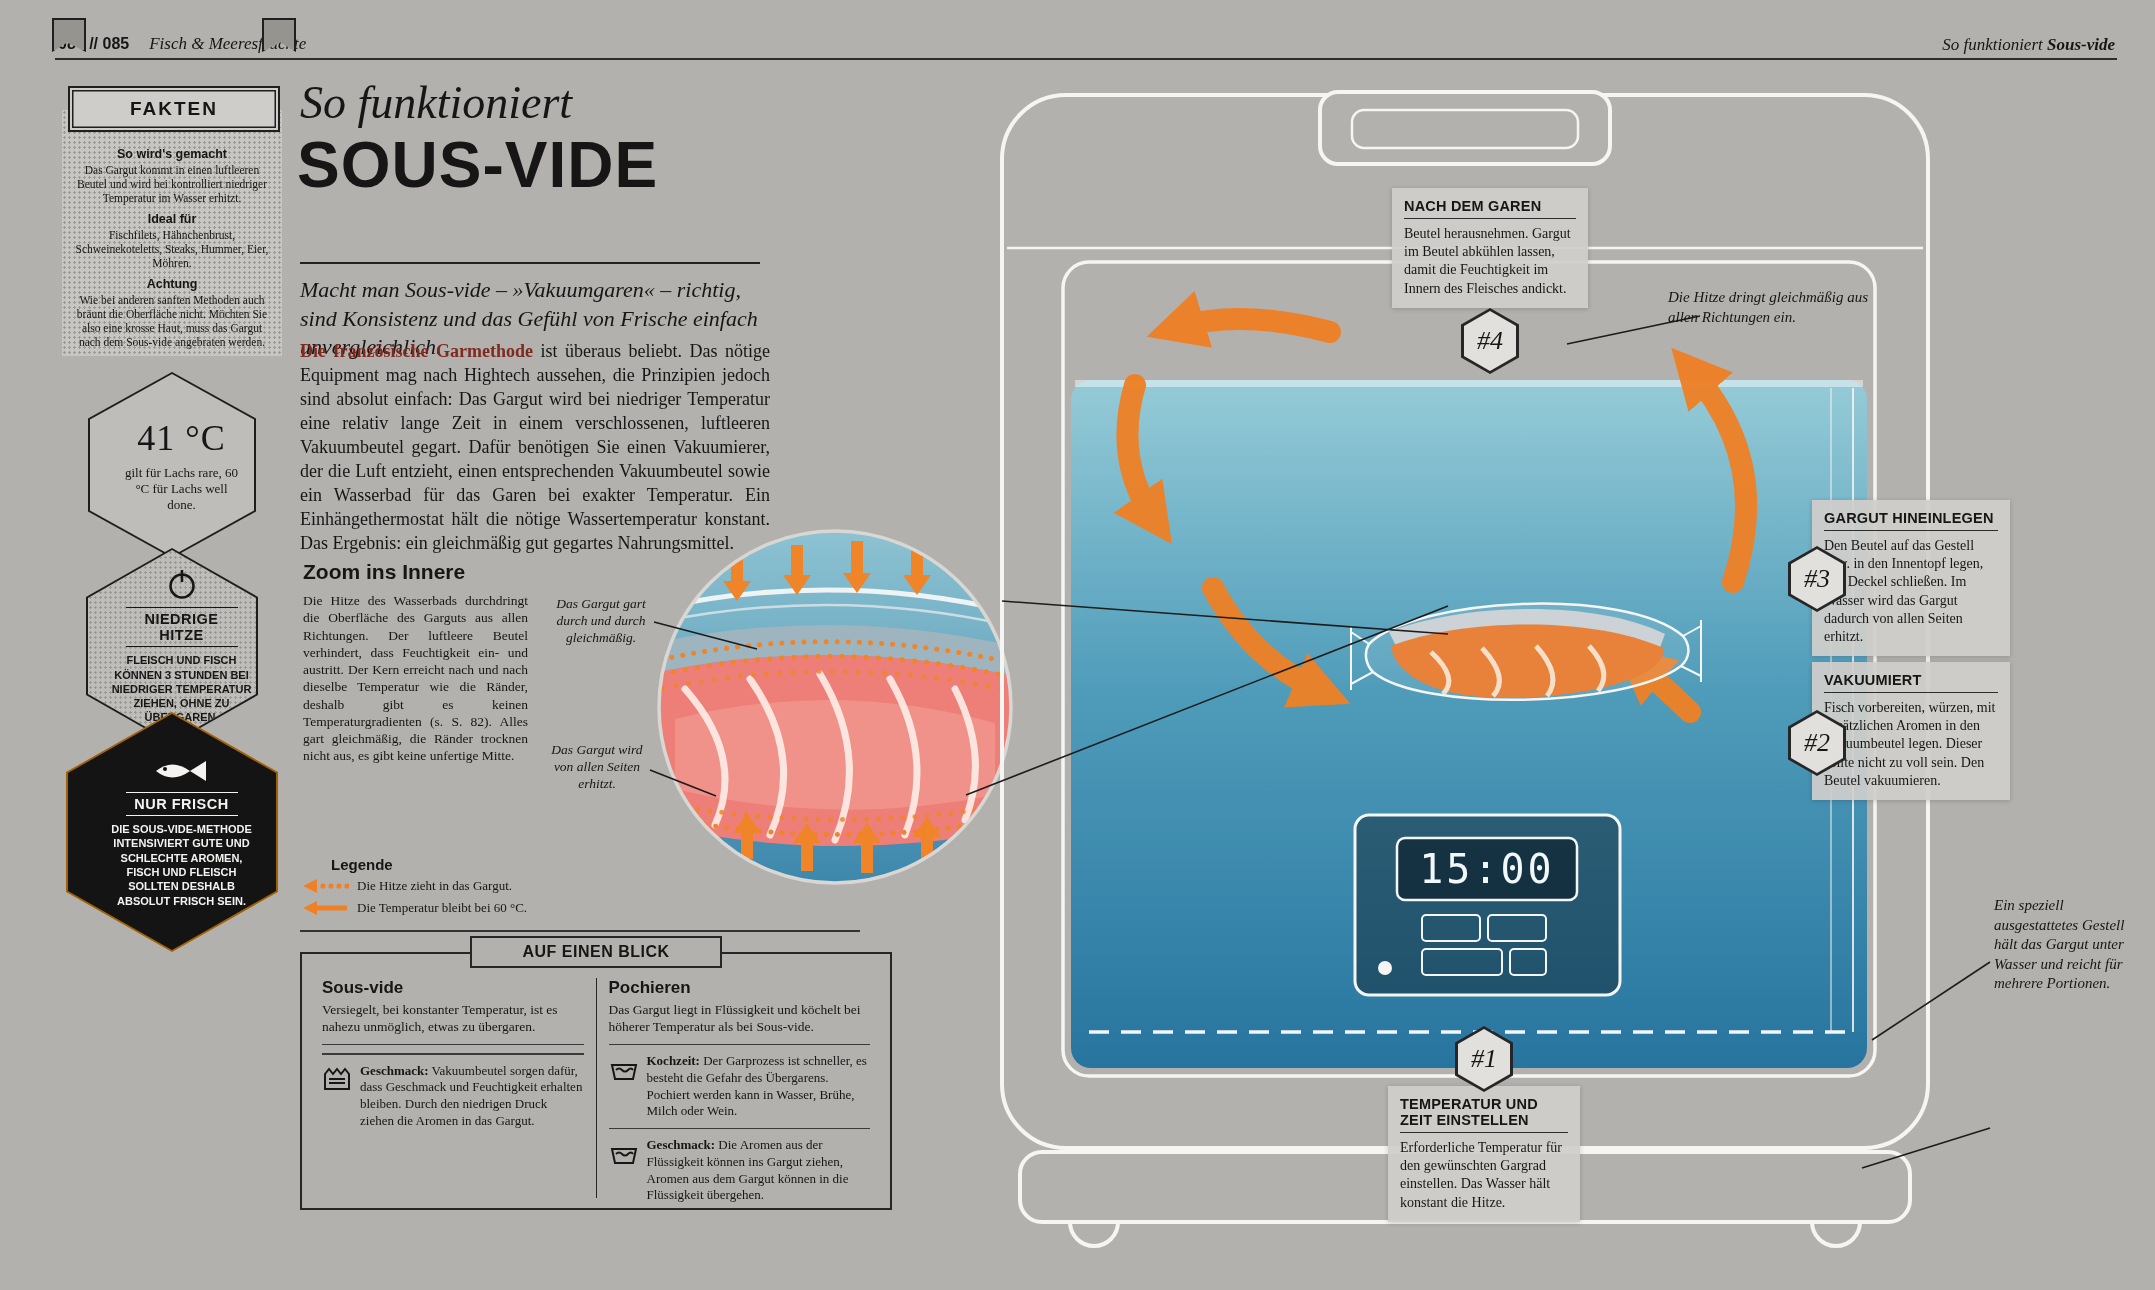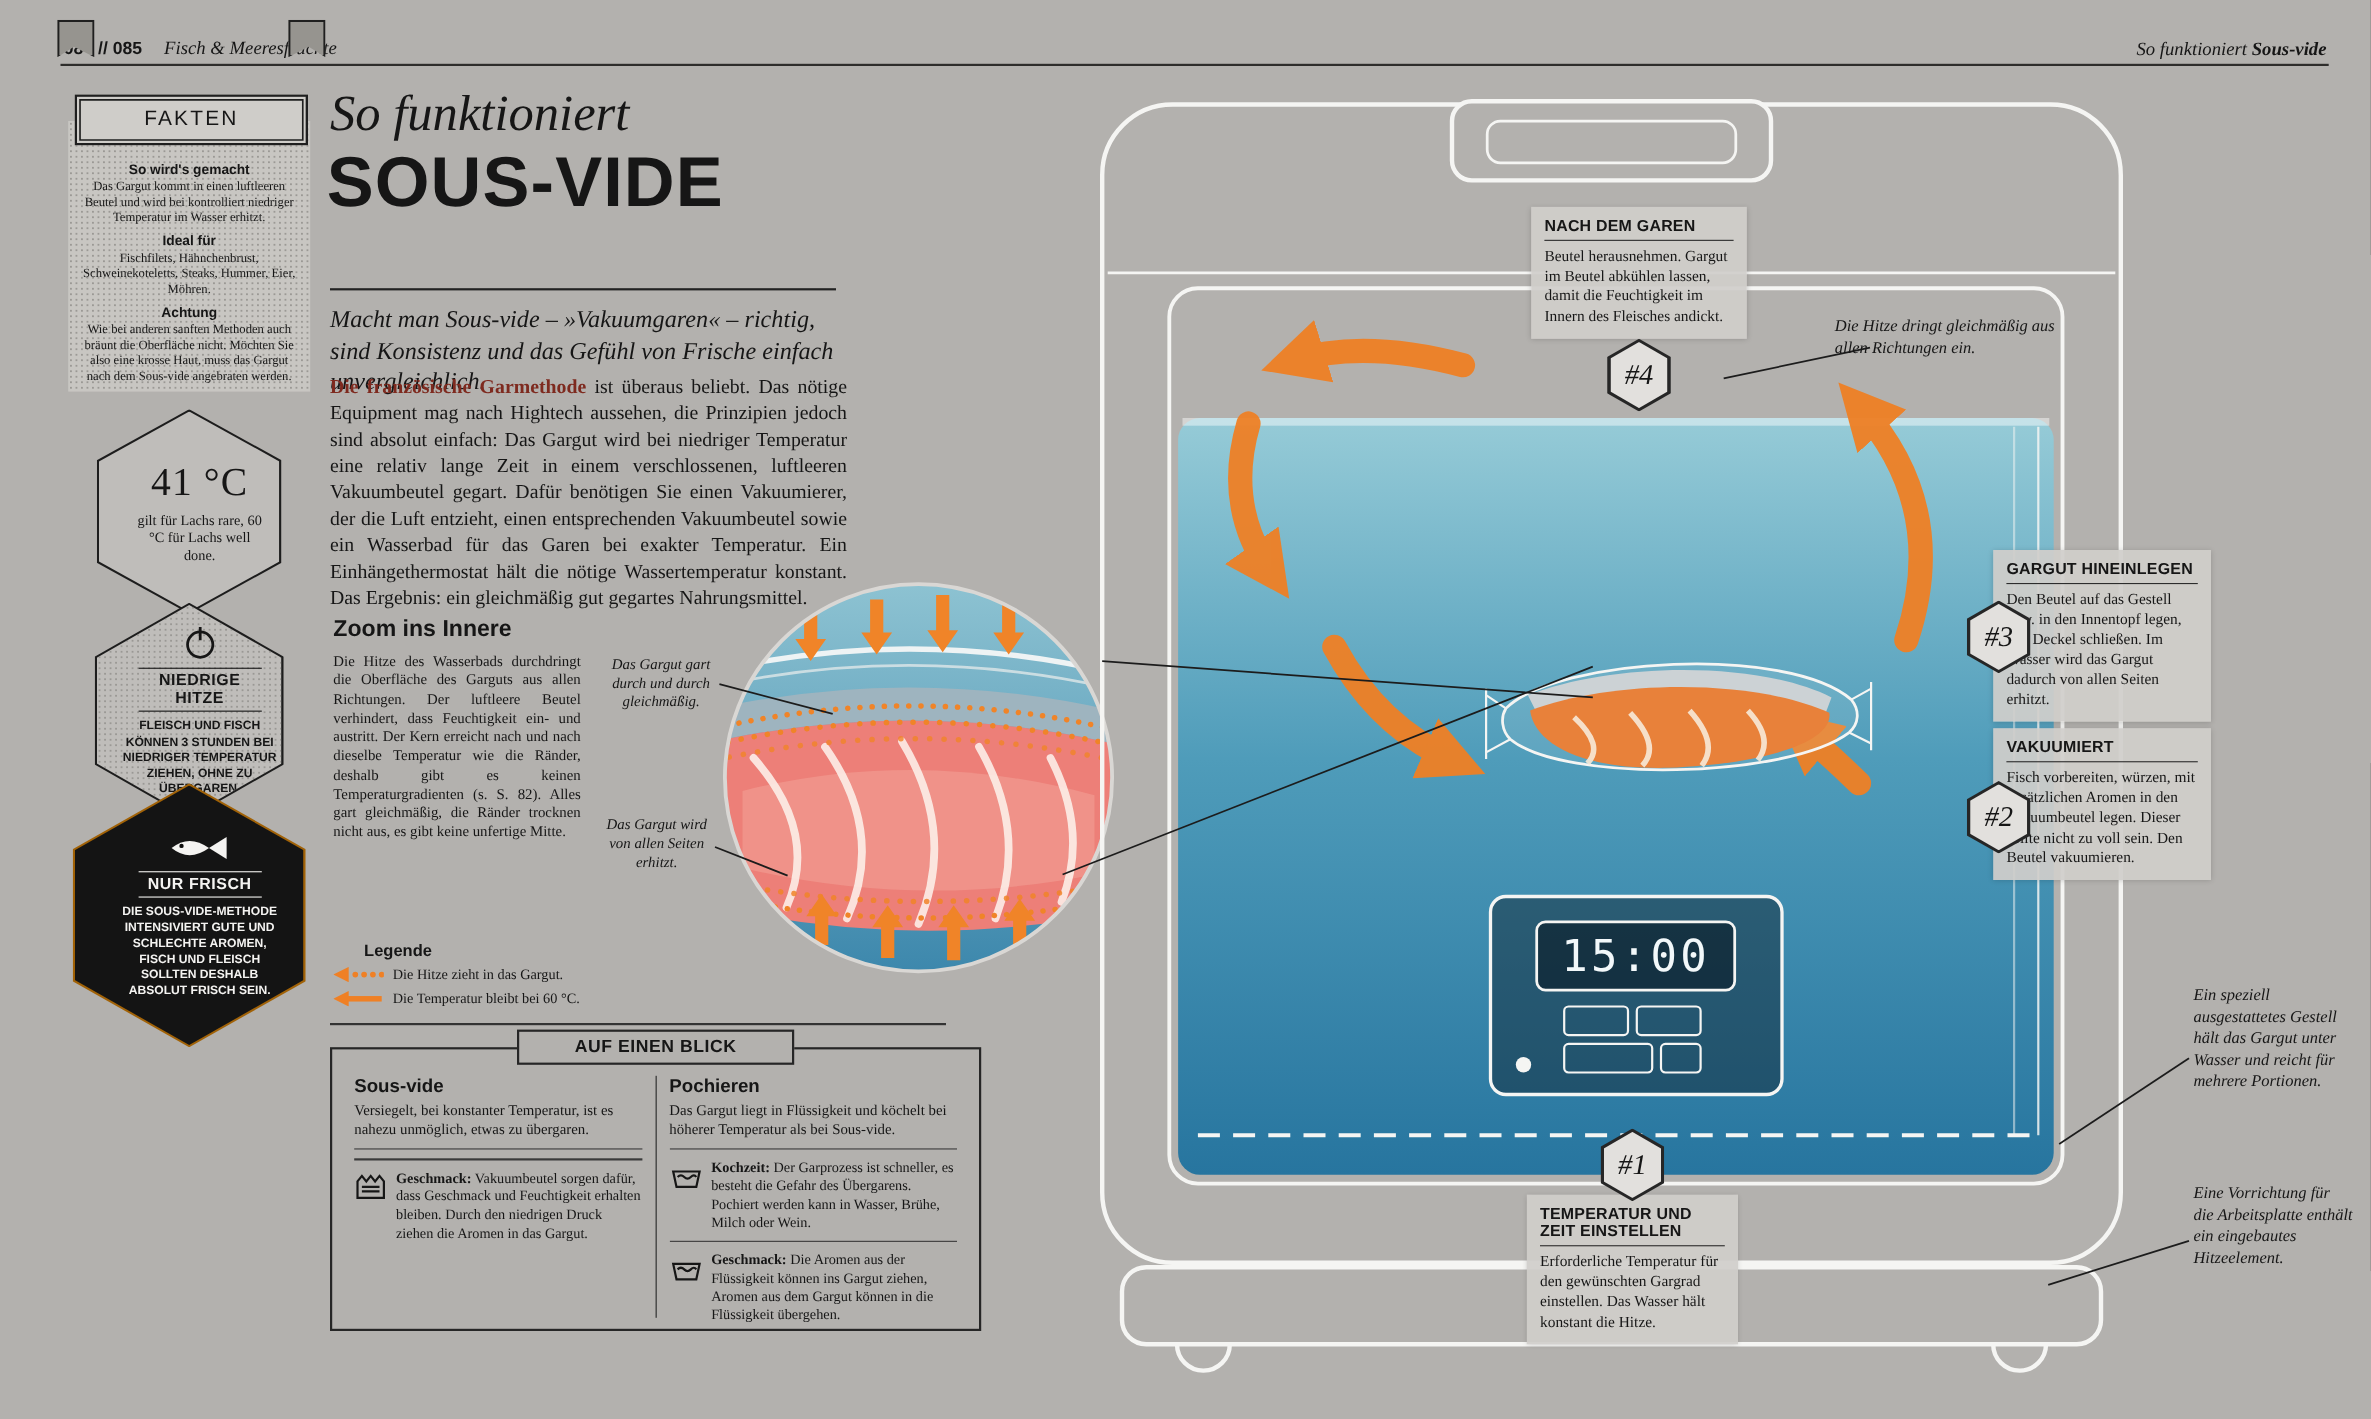--- a/index.html
+++ b/index.html
@@ -7,21 +7,21 @@
   .abs{position:absolute;}
 
   
   .hdr-pagenum{font-family:"Liberation Sans",sans-serif;font-weight:bold;font-size:16px;}
   .hdr-chapter{font-style:italic;font-size:17px;margin-left:16px;}
   .hdr-right{font-style:italic;font-size:17px;}
   .hdr-right b{font-weight:bold;}
   .hdr-rule{position:absolute;left:55px;right:38px;top:58px;height:2px;background:#2e2d2b;}
 
   
-  .ribbon{position:absolute;left:68px;top:86px;width:208px;height:42px;background:#cfcdc9;border:2px solid #1f1f1f;box-shadow:inset 0 0 0 2px #cfcdc9,inset 0 0 0 3.5px #1f1f1f;display:flex;align-items:center;justify-content:center;font-family:"Liberation Sans",sans-serif;font-weight:normal;font-size:19px;letter-spacing:2px;z-index:4;}
+  .ribbon{position:absolute;left:68px;top:86px;width:208px;height:42px;background:#cfcdc9;border:2px solid #1f1f1f;box-shadow:inset 0 0 0 2px #cfcdc9,inset 0 0 0 3.5px #1f1f1f;display:flex;align-items:center;justify-content:center;font-family:"Liberation Sans",sans-serif;font-weight:bold;font-size:19px;letter-spacing:2px;z-index:4;}
   .ribbon-flap{position:absolute;top:18px;width:30px;height:30px;background:#96948f;border:2px solid #1f1f1f;z-index:3;}
   .flap-l{left:52px;clip-path:polygon(0 0,100% 0,100% 100%,45% 72%,0 100%);}
   .flap-r{left:262px;clip-path:polygon(0 0,100% 0,100% 100%,55% 72%,0 100%);}
   .facts-panel{position:absolute;left:62px;top:110px;width:220px;height:246px;background:#c8c6c2;background-image:radial-gradient(rgba(110,108,104,.5) 1px,transparent 1.3px);background-size:5px 5px;text-align:center;padding:30px 10px 10px;box-sizing:border-box;overflow:hidden;z-index:2;}
   .facts-h{font-family:"Liberation Sans",sans-serif;font-weight:bold;font-size:12.5px;margin:7px 0 2px;}
   .facts-b{font-size:11.5px;line-height:1.22;}
 
   
   .hex-shell{position:absolute;clip-path:polygon(50% 0,100% 25%,100% 75%,50% 100%,0 75%,0 25%);background:#1d1d1d;}
   .hex-core{position:absolute;inset:2px;clip-path:polygon(50% 0,100% 25%,100% 75%,50% 100%,0 75%,0 25%);background:#bfbdba;display:flex;flex-direction:column;align-items:center;justify-content:center;text-align:center;padding-left:19px;}
@@ -349,15 +349,14 @@
     <div class="step-body">Erforderliche Temperatur für den gewünschten Gargrad einstellen. Das Wasser hält konstant die Hitze.</div>
   </div>
   <div class="hexbadge" style="left:1455px;top:1026px;">
     <div class="hexbadge-in">
         <span>#1</span>
       </div>
   </div>
 
   <div class="annotation" style="left:1668px;top:288px;width:200px;">Die Hitze dringt gleichmäßig aus allen Richtungen ein.</div>
   <div class="annotation" style="left:1994px;top:896px;width:146px;">Ein speziell ausgestattetes Gestell hält das Gargut unter Wasser und reicht für mehrere Portionen.</div>
-  <div class="annotation" style="left:1994px;top:1076px;width:146px;">Eine Vorrichtung für die Arbeitsplatte enthält ein eingebautes Hitzeelement.</div>
 
 </div>
 
 </body></html>

